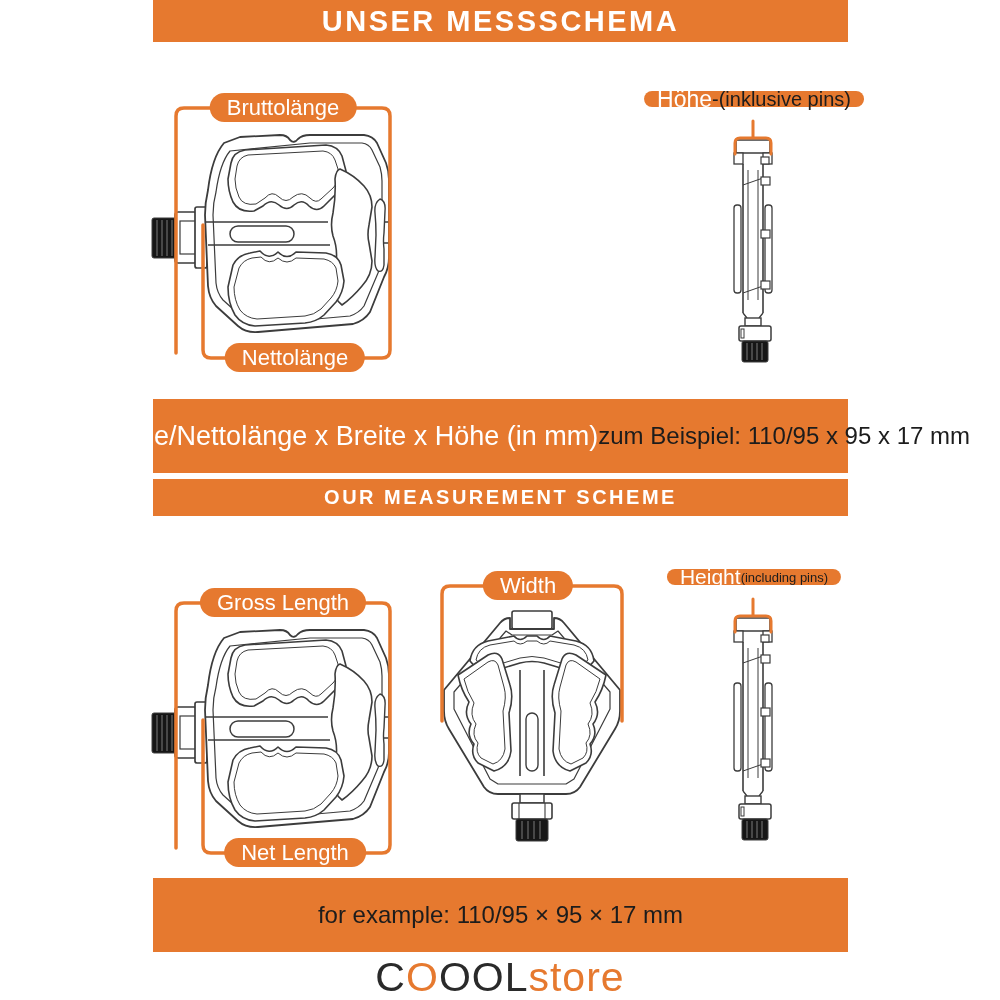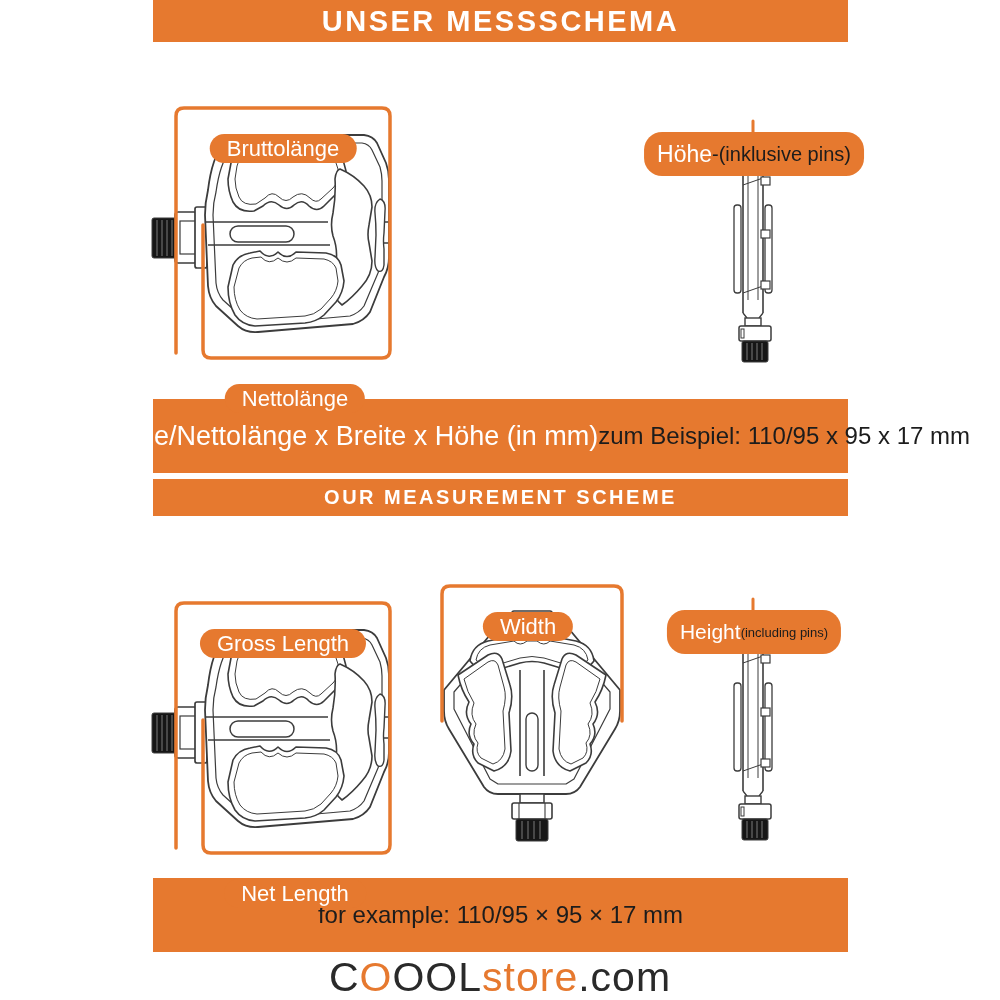--- a/index.html
+++ b/index.html
@@ -30,24 +30,24 @@
   #infobox-de{top:399px;}
   #infobox-en{top:878px;}
   .formula{color:#fff;font-size:27px;line-height:36px;}
   .example{color:var(--note);font-size:24px;line-height:30px;}
   .diagram-group{position:absolute;}
   .diagram-group svg{position:absolute;left:0;top:0;}
   .pill{
     position:absolute;transform:translateX(-50%);
     display:inline-flex;align-items:center;justify-content:center;
     background:var(--orange);color:#fff;border-radius:18px;
-    padding:0 17px;height:29px;font-size:22px;white-space:nowrap;z-index:3;margin-top:41px;
+    padding:0 17px;height:29px;font-size:22px;white-space:nowrap;z-index:3;
   }
   .pill .note{color:var(--note);font-size:20px;font-weight:400;}
-  .pill-tall{height:44px;font-size:23px;padding:0 13px;justify-content:center;}
+  .pill-tall{height:16px;font-size:23px;padding:0 13px;justify-content:center;}
   #footer-logo{
     position:absolute;left:0;top:954px;width:1000px;height:46px;
     display:flex;align-items:center;justify-content:center;
     font-size:41px;letter-spacing:1px;font-weight:400;white-space:nowrap;
   }
   .lg-dark{color:var(--logodark);}
   .lg-orange{color:var(--orange);}
 </style>
 </head>
 <body>
@@ -209,16 +209,15 @@
 
   <div class="infobox" id="infobox-en">
     <div class="example">for example: 110/95 × 95 × 17 mm</div>
   </div>
 
   <div id="footer-logo">
     <span class="lg-dark">C</span>
     <span class="lg-orange">O</span>
     <span class="lg-dark">OOL</span>
     <span class="lg-orange">store</span>
-    <span class="lg-dark">.com</span>
   </div>
 
 </div>
 
 </body></html>

